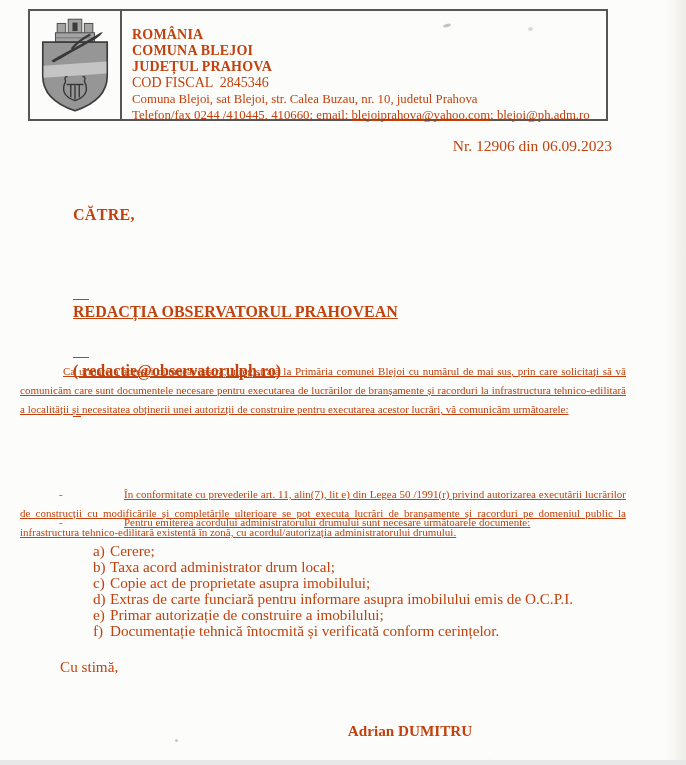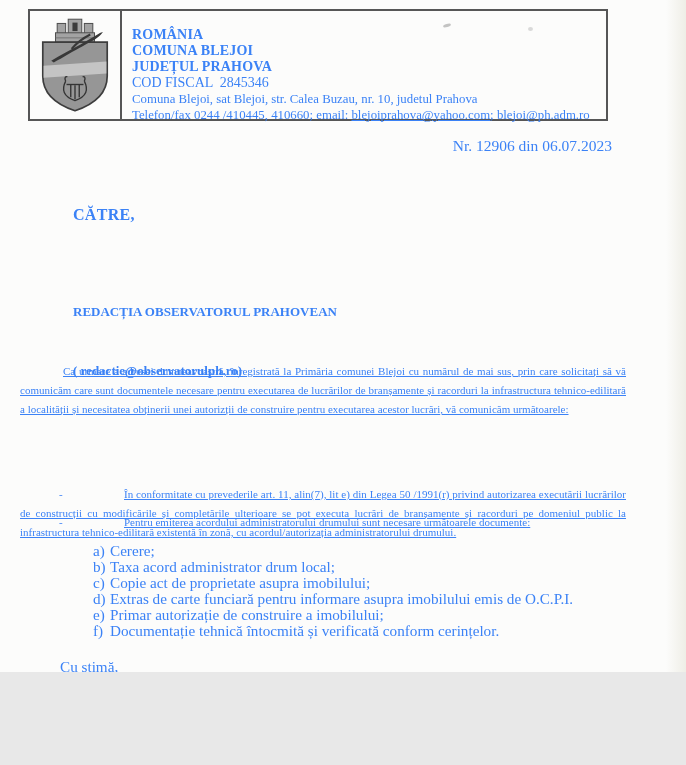--- a/index.html
+++ b/index.html
@@ -1,23 +1,23 @@
 <!DOCTYPE html>
 <html><head>
 <meta charset="utf-8">
 <style>
   html, body { margin: 0; padding: 0; background: #e8e8e8; }
   .page {
     position: relative;
     width: 686px;
-    height: 672px;
+    height: 760px;
     background: #fcfcfb;
     overflow: hidden;
     font-family: "Liberation Serif", "DejaVu Serif", serif;
-    color: #3b82f6;
+    color: #c2410c;
   }
   
   .scan-band {
     position: absolute; top: 0; left: 666px; width: 20px; height: 765px;
     background: linear-gradient(to right, rgba(210,208,190,0.0), rgba(214,212,192,0.35));
     pointer-events: none;
   }
   .speck { position: absolute; background: rgba(110,110,110,0.4); border-radius: 50%; }
   .speck.s1 { left: 443px; top: 24px; width: 8px; height: 3px; transform: rotate(-15deg); }
   .speck.s2 { left: 528px; top: 27px; width: 5px; height: 4px; opacity: .6; }
@@ -50,22 +50,23 @@
     font-size: 15.5px; white-space: pre-wrap;
   }
 
   
   .salutation {
     position: absolute; top: 206px; left: 73px;
     font-size: 16px; font-weight: bold; letter-spacing: .3px;
   }
   .recipient {
     position: absolute; top: 263px; left: 73px;
-    font-size: 13px; font-weight: bold; line-height: 19.5px;
+    font-size: 16px; font-weight: bold; line-height: 19.5px;
     white-space: pre-wrap;
+    text-decoration: underline;
   }
 
   
   .body-par {
     position: absolute; left: 20px; width: 606px;
     font-size: 11px; line-height: 19px;
     text-align: justify;
     text-decoration: underline;
   }
   .p1 { top: 362px; text-indent: 43px; }
@@ -126,21 +127,21 @@
     <div class="lh-text">
       <div class="lh-line bold">ROMÂNIA</div>
       <div class="lh-line bold">COMUNA BLEJOI</div>
       <div class="lh-line bold">JUDEȚUL PRAHOVA</div>
       <div class="lh-line">COD FISCAL  2845346</div>
       <div class="lh-line small">Comuna Blejoi, sat Blejoi, str. Calea Buzau, nr. 10, judetul Prahova</div>
       <div class="lh-line small"><span>Telefon/fax 0244 /410445, 410660; email: </span><span class="u">blejoiprahova@yahoo.com</span><span>; </span><span>blejoi@ph.adm.ro</span></div>
     </div>
   </div>
 
-  <div class="ref-line">Nr. 12906 din 06.07.2023</div>
+  <div class="ref-line">Nr. 12906 din 06.09.2023</div>
 
   <div class="salutation">CĂTRE,</div>
   <div class="recipient">
     <div>REDACȚIA OBSERVATORUL PRAHOVEAN</div>
     <div>( redactie@observatorulph.ro)</div>
   </div>
 
   <div class="body-par p1">Ca urmare a adresei dumneavoastră, înregistrată la Primăria comunei Blejoi cu numărul de mai sus, prin care solicitați să vă comunicăm care sunt documentele necesare pentru executarea de lucrărilor de branșamente și racorduri la infrastructura tehnico-edilitară a localității și necesitatea obținerii unei autorizții de construire pentru executarea acestor lucrări, vă comunicăm următoarele:</div>
 
   <div class="body-par b1"><span class="marker">-</span><span>În conformitate cu prevederile art. 11, alin(7), lit e) din Legea 50 /1991(r) privind autorizarea executării lucrărilor de construcții cu modificările și completările ulterioare se pot executa lucrări de branșamente și racorduri pe domeniul public la infrastructura tehnico-edilitară existentă în zonă, cu acordul/autorizația administratorului drumului.</span></div>

